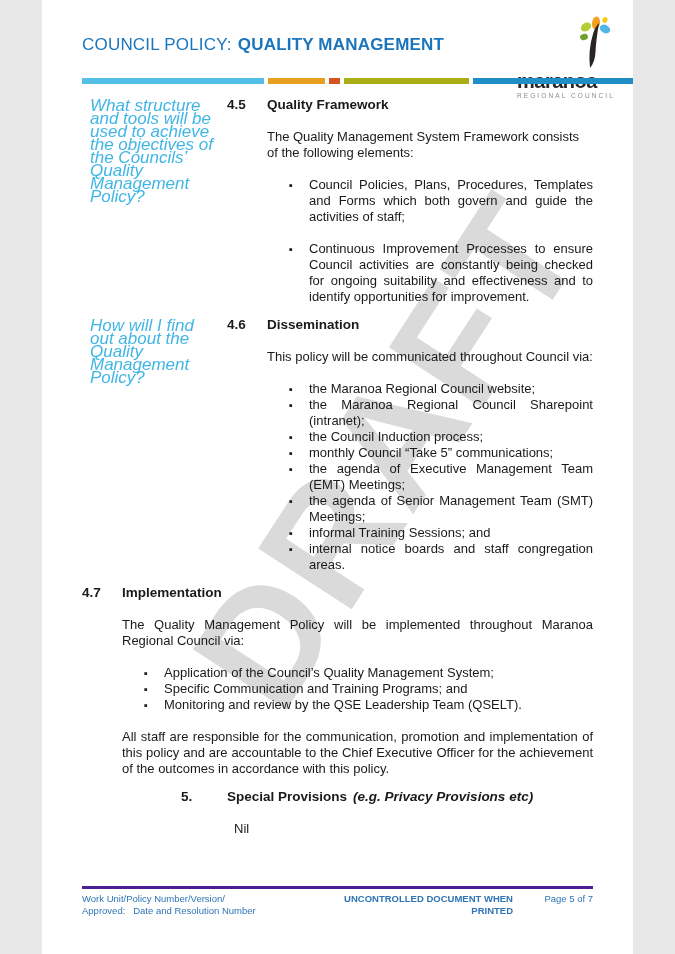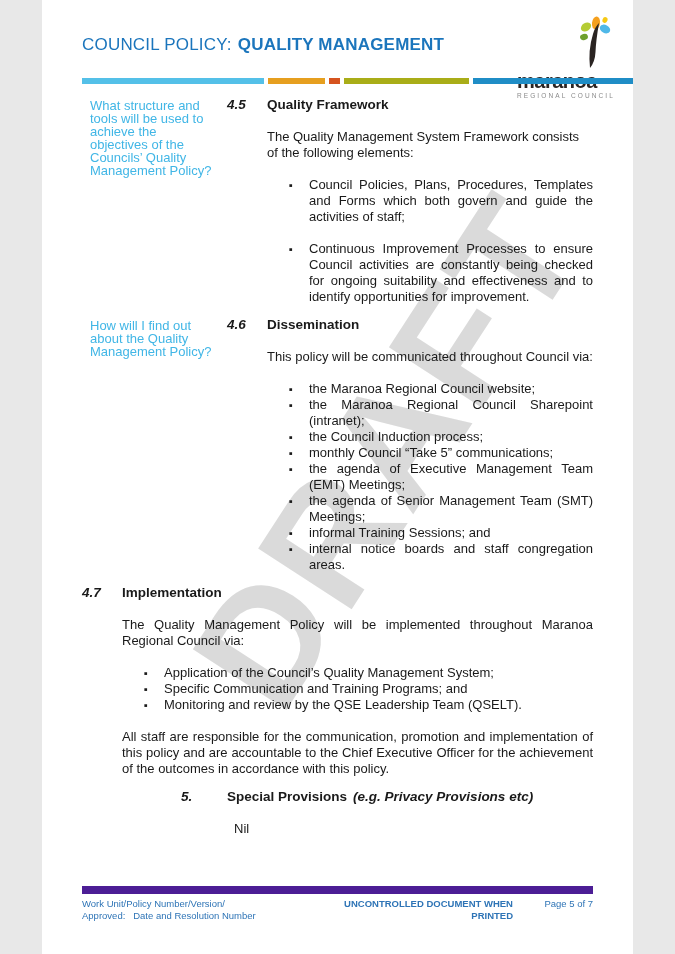--- a/index.html
+++ b/index.html
@@ -36,44 +36,44 @@
     font-size:162px;font-weight:bold;letter-spacing:3px;
     color:#c2c2c2;opacity:.6;
     z-index:0;pointer-events:none;white-space:nowrap;
   }
   
   .content{position:absolute;top:97px;left:40px;right:40px;z-index:1;}
   .sec{display:flex;align-items:flex-start;margin-bottom:12px;}
   .q{
     width:145px;flex:0 0 145px;box-sizing:border-box;
     padding:2px 14px 0 8px;
-    font-size:13px;line-height:13px;color:#41B6E6;
+    font-size:17px;line-height:13px;font-style:italic;color:#41B6E6;
   }
   .m{flex:1;font-size:13px;line-height:16px;}
   .h{display:flex;font-weight:bold;font-size:13.5px;margin-bottom:16px;}
-  .h .num{width:40px;flex:0 0 40px;font-style:italic;}
+  .h .num{width:40px;flex:0 0 40px;}
   .h .note{font-style:italic;margin-left:6px;}
   .body{margin-left:40px;}
   .body p{margin:0 0 16px 0;text-align:justify;}
   .body p.ragged{text-align:left;}
   .body p:last-child{margin-bottom:0;}
   ul{list-style:none;margin:0;padding:0;}
   li{position:relative;padding-left:42px;text-align:justify;}
   li::before{content:"\25AA";position:absolute;left:22px;top:0;font-size:11px;}
   ul.loose li{margin-bottom:16px;}
   ul.loose li:last-child{margin-bottom:0;}
   ul{margin-bottom:16px;}
   .body > :last-child{margin-bottom:0;}
   
   .h .num5{width:46px;flex:0 0 46px;margin-left:-46px;}
   .body5{margin-left:7px;}
   
   .ftr{
     position:absolute;left:40px;right:40px;top:886px;z-index:1;
-    border-top:8px solid #4c1d95;padding-top:4px;
+    border-top:3px solid #4c1d95;padding-top:4px;
     display:flex;justify-content:space-between;align-items:flex-start;
     font-size:9.5px;line-height:12px;color:#2E74B6;
   }
   .ftr-left{width:225px;}
   .ftr-center{flex:1;text-align:right;font-weight:bold;}
   .ftr-right{width:80px;text-align:right;}
 </style>
 </head>
 <body>
 

